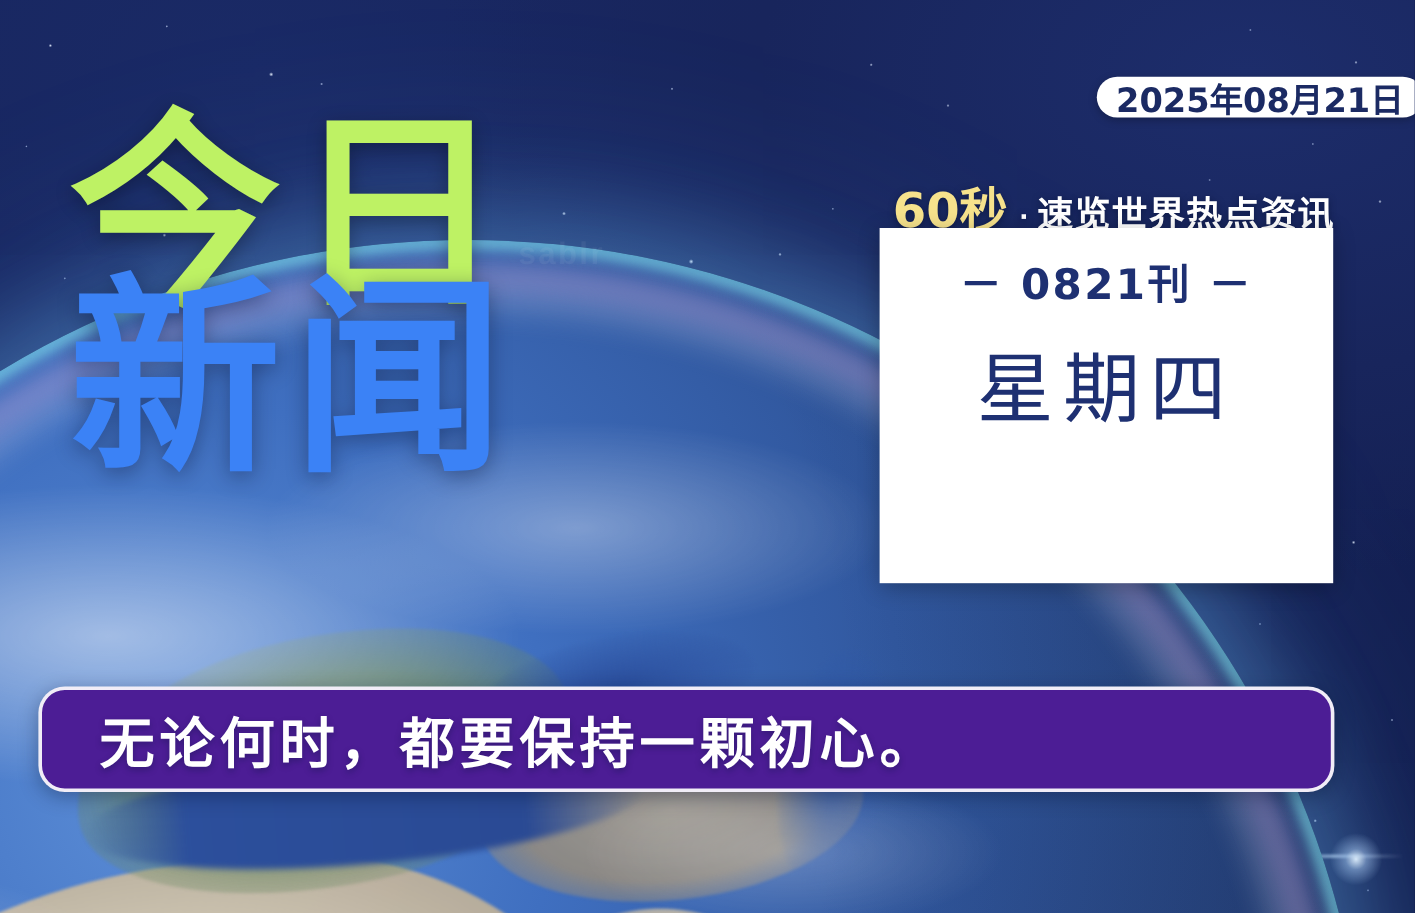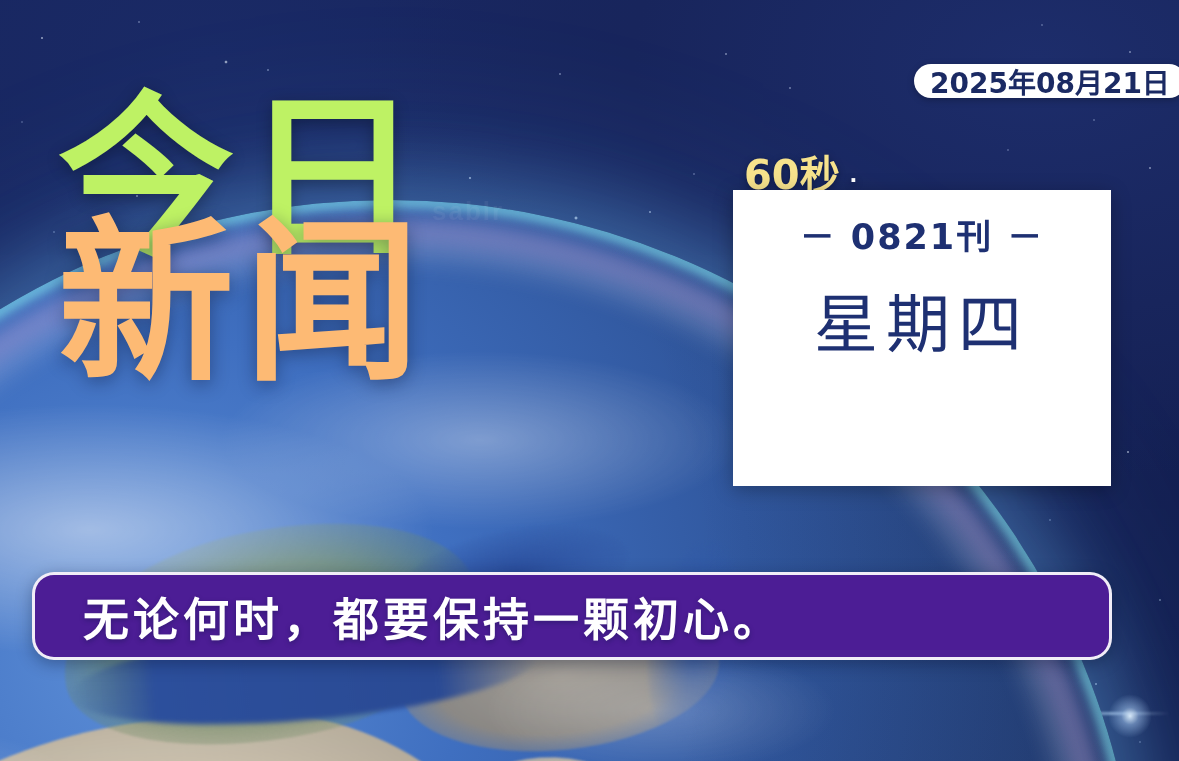--- a/index.html
+++ b/index.html
@@ -210,23 +210,23 @@
     letter-spacing:10px;
   }
   .title-1{
     font-size:176px;
     color:#bef264;
     text-shadow:0 4px 16px rgba(0,0,0,.30);
     font-family:"DejaVu Sans","Liberation Sans",sans-serif;
   }
   .title-2{
     font-size:176px;
-    color:#fdba74;
+    color:#3b82f6;
     text-shadow:0 4px 18px rgba(8,18,50,.40);
-    font-family:Liberation Mono, monospace;
+    font-family:Liberation Sans, sans-serif;
     margin-top:-26px;
   }
 
   
   .date-badge{
     position:absolute; left:914px; top:64px;
     height:34px; padding:0 16px;
     display:flex; align-items:center; justify-content:center;
     background:#ffffff;
     border-radius:17px;
@@ -343,20 +343,21 @@
     <div class="title-2">新闻</div>
   </div>
 
   <div class="date-badge">
     <span>2025年08月21日</span>
   </div>
 
   <div class="tagline">
     <span class="tag-60">60秒</span>
     <span class="tag-dot">·</span>
+    <span class="tag-rest">速览世界热点资讯</span>
   </div>
 
   <div class="white-card">
     <div class="card-issue">
       <span class="dash">－</span>
       <span>0821刊</span>
       <span class="dash">－</span>
     </div>
     <div class="card-week">星期四</div>
   </div>

